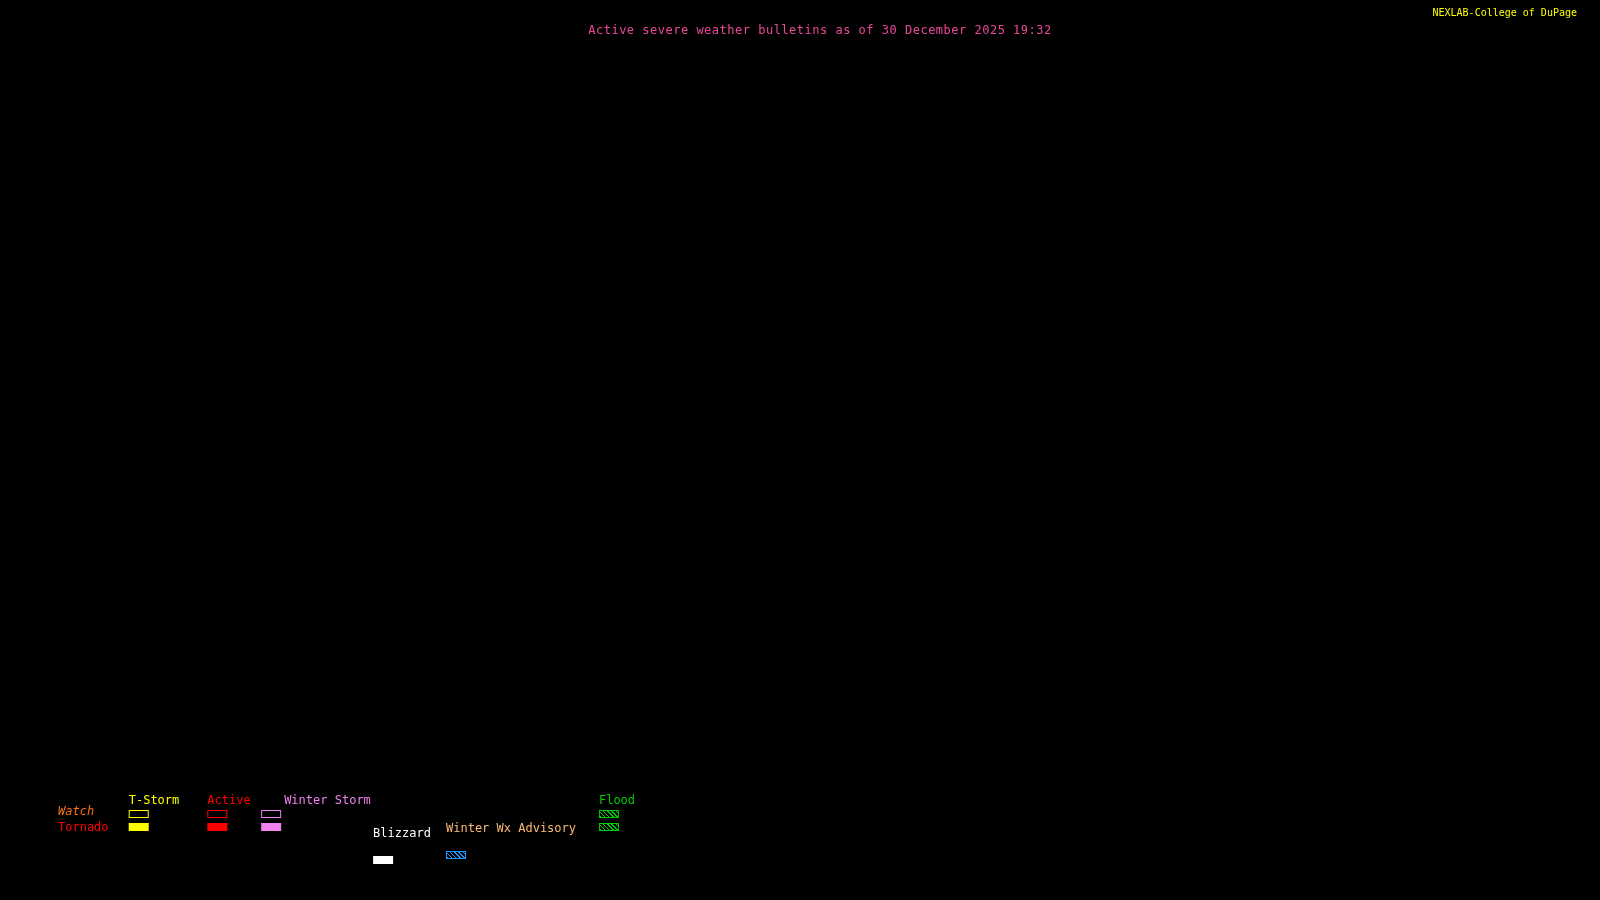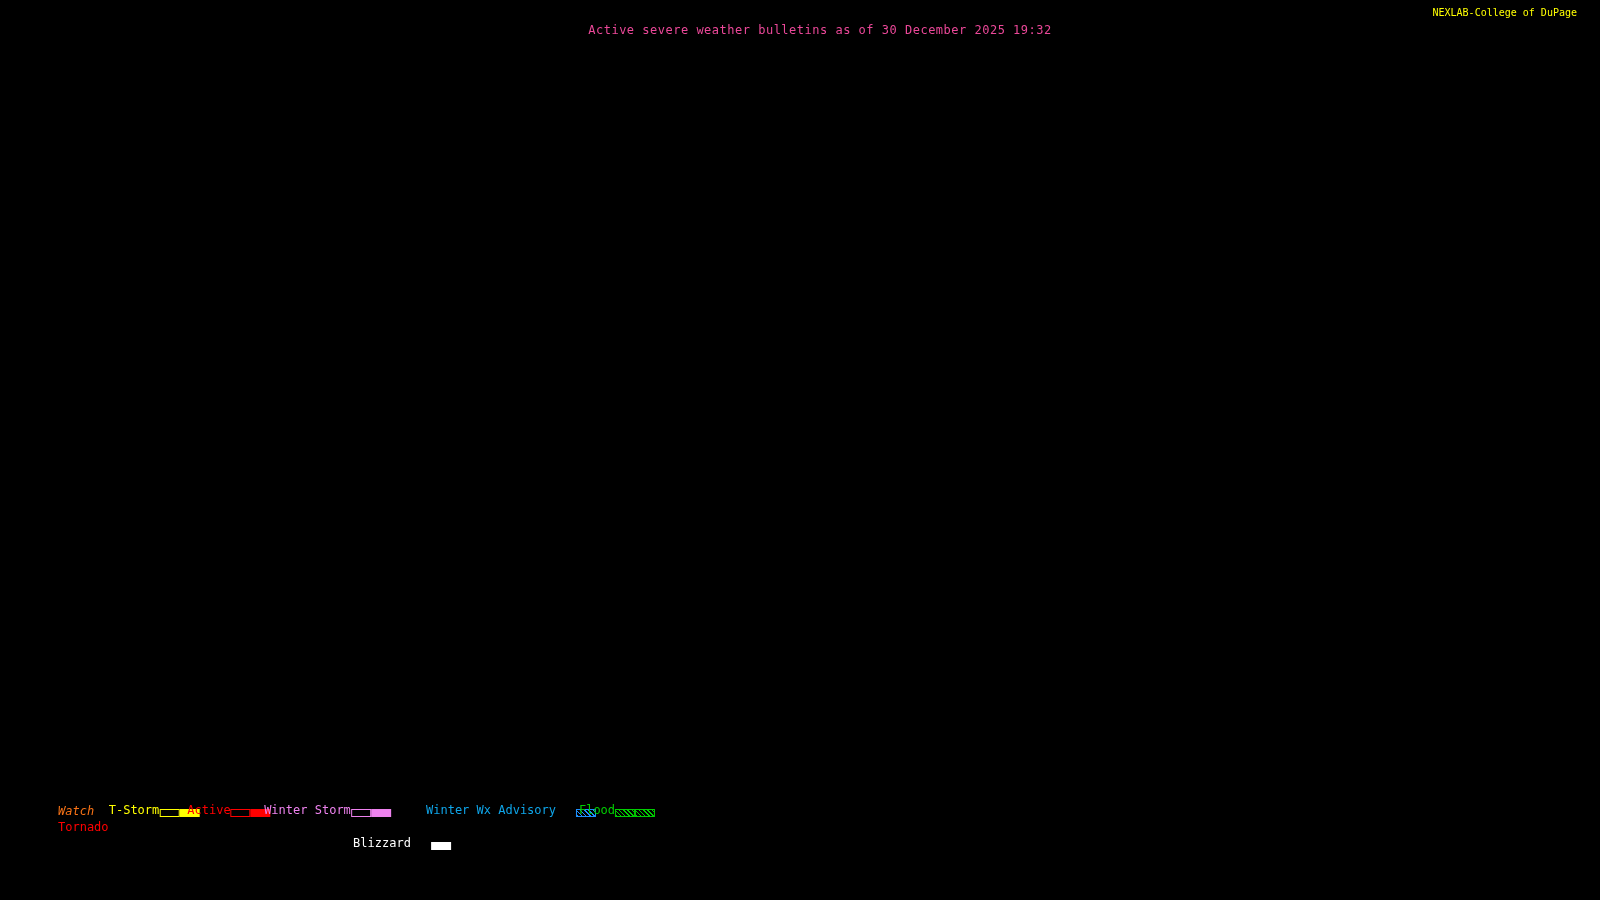--- a/index.html
+++ b/index.html
@@ -58,25 +58,25 @@
     .legend-rowlabel {
       position: absolute;
       left: 58px;
       font-size: 12px;
       white-space: pre;
     }
     .legend-rowlabel.watch { top: 16px; }
     .legend-rowlabel.warning { top: 32px; }
     .legend-col {
       position: absolute;
-      top: 16px;
+      top: 6px;
       transform: translateX(-50%);
       display: flex;
-      flex-direction: row;
-      align-items: flex-end;
+      flex-direction: column;
+      align-items: flex-start;
     }
     .col-header {
       font-size: 12px;
       height: 13px;
       line-height: 13px;
       white-space: pre;
     }
     .swatch {
       width: 20px;
       height: 8px;
@@ -126,21 +126,21 @@
       <div class="swatch warning" style="background: rgb(238, 130, 238);"></div>
     </div>
 
     <div class="legend-col" style="left:402px">
       <div class="col-header" style="color: rgb(255, 255, 255); margin-top: 33px;">Blizzard</div>
       <div class="swatch watch" style="visibility: hidden;"></div>
       <div class="swatch warning" style="background: rgb(255, 255, 255);"></div>
     </div>
 
     <div class="legend-col" style="left:511px">
-      <div class="col-header" style="color: #0ea5e9;">Winter Wx Advisory</div>
+      <div class="col-header" style="color: #fdba74; margin-top: 28px;">Winter Wx Advisory</div>
       <div class="swatch watch" style="visibility: hidden;"></div>
       <div class="swatch warning" style="border: 1px solid rgb(30, 144, 255); background-image: repeating-linear-gradient(45deg, rgb(30, 144, 255) 0px, rgb(30, 144, 255) 1px, transparent 1px, transparent 3px);"></div>
     </div>
 
     <div class="legend-col" style="left:617px">
       <div class="col-header" style="color: rgb(0, 205, 0);">Flood</div>
       <div class="swatch watch" style="border: 1px solid rgb(0, 205, 0); background-image: repeating-linear-gradient(45deg, rgb(0, 205, 0) 0px, rgb(0, 205, 0) 1px, transparent 1px, transparent 3px);"></div>
       <div class="swatch warning" style="border: 1px solid rgb(0, 205, 0); background-image: repeating-linear-gradient(45deg, rgb(0, 205, 0) 0px, rgb(0, 205, 0) 1px, transparent 1px, transparent 3px);"></div>
     </div>
 

